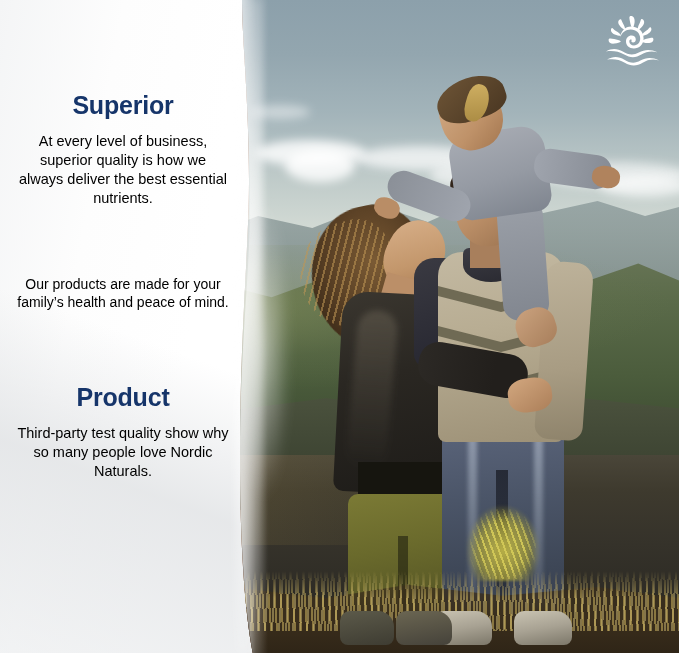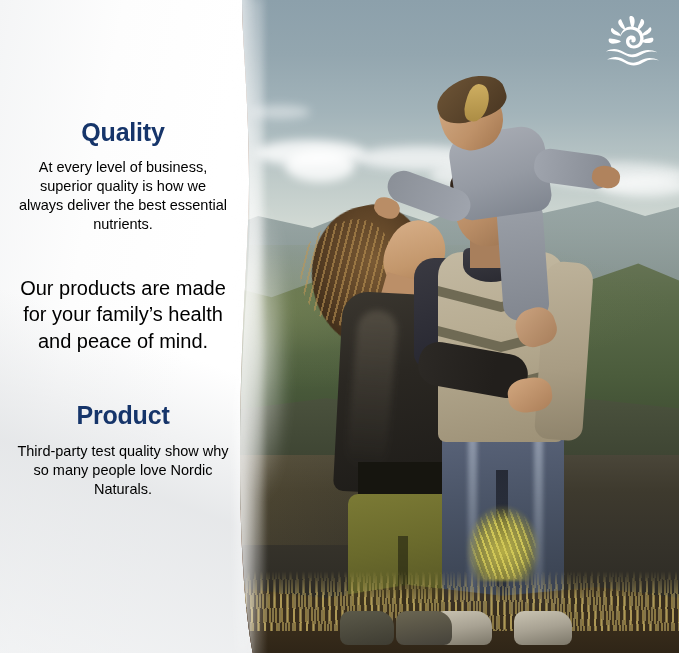--- a/index.html
+++ b/index.html
@@ -377,23 +377,23 @@
     color:#000000;
     line-height:1.32;
     font-weight:400;
   }
   #block-quality  { position:absolute; left:16px; top:92px;  width:214px; }
   #block-quality h2 { font-size:25px; }
   #block-quality p  { font-size:14.5px; margin-top:13px; }
 
   #block-integrity { position:absolute; left:16px; top:262px; width:214px; }
   #block-integrity h2 { font-size:25px; }
-  #block-integrity p  { font-size:20px; margin-top:13px; }
-
-  #block-transparency { position:absolute; left:14px; top:402px; width:218px; }
+  #block-integrity p  { font-size:14px; margin-top:13px; }
+
+  #block-transparency { position:absolute; left:14px; top:384px; width:218px; }
   #block-transparency h2 { font-size:25px; }
   #block-transparency p  { font-size:14.5px; margin-top:13px; }
 </style>
 </head>
 <body>
 
 <div id="root">
 
   <div class="panel-bg"></div>
 
@@ -488,22 +488,21 @@
         <path d="M5 37.4 C11 33.8 16.6 34.4 21.8 37.6 C27.2 40.9 32.4 41.6 37.8 38.6 C43.4 35.5 49.6 35.2 56.4 38.2 C50.2 36.6 45.2 37.6 40.4 40.6 C34.8 44 29 44 23.2 40.6 C17.8 37.4 12 36.6 5 37.4 Z"></path>
         <path d="M6 45.6 C12.2 41.8 18 42.4 23.4 45.8 C28.8 49.2 34 49.8 39.4 46.6 C45 43.4 51.2 43.2 58 46.4 C51.6 44.6 46.4 45.8 41.6 48.8 C35.8 52.4 29.8 52.4 23.8 48.8 C18.2 45.4 12.6 44.6 6 45.6 Z"></path>
       </g>
     </svg>
   </div>
 
   <div class="content">
 
     <div class="block" id="block-quality">
       <h2>
-        <br>
-        <span>Quality</span>
+        <span>Superior</span><br>
       </h2>
       <p>At every level of business, superior quality is how we always deliver the best essential nutrients.</p>
     </div>
 
     <div class="block" id="block-integrity">
       <p>Our products are made for your family’s health and peace of mind.</p>
     </div>
 
     <div class="block" id="block-transparency">
       <h2>

